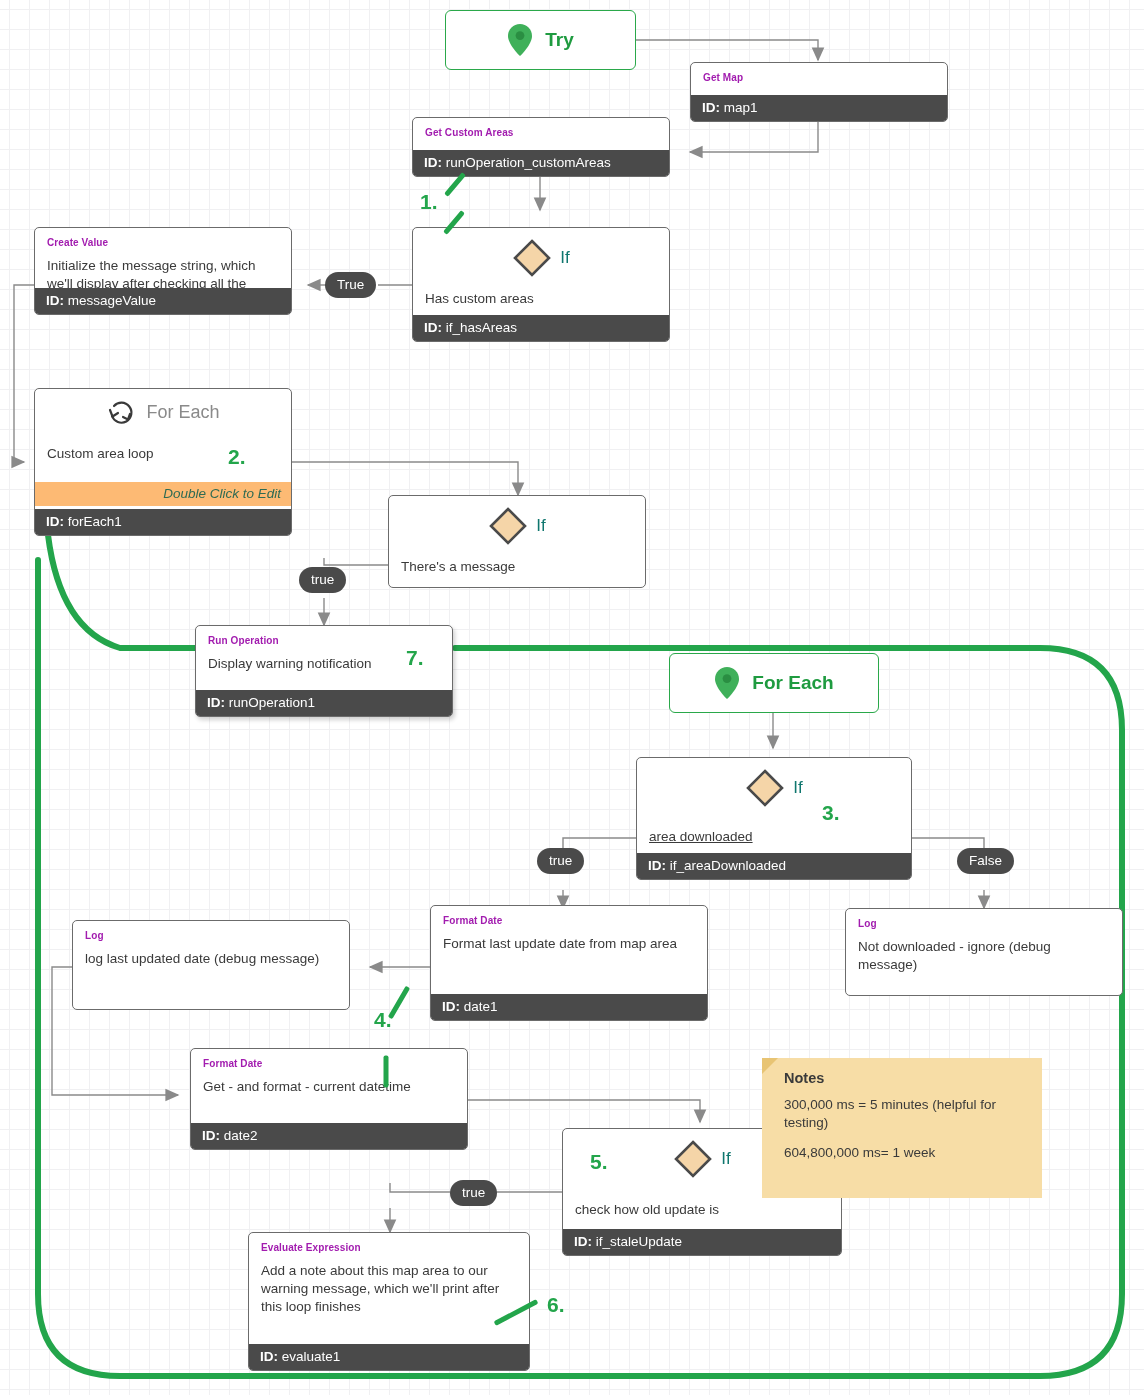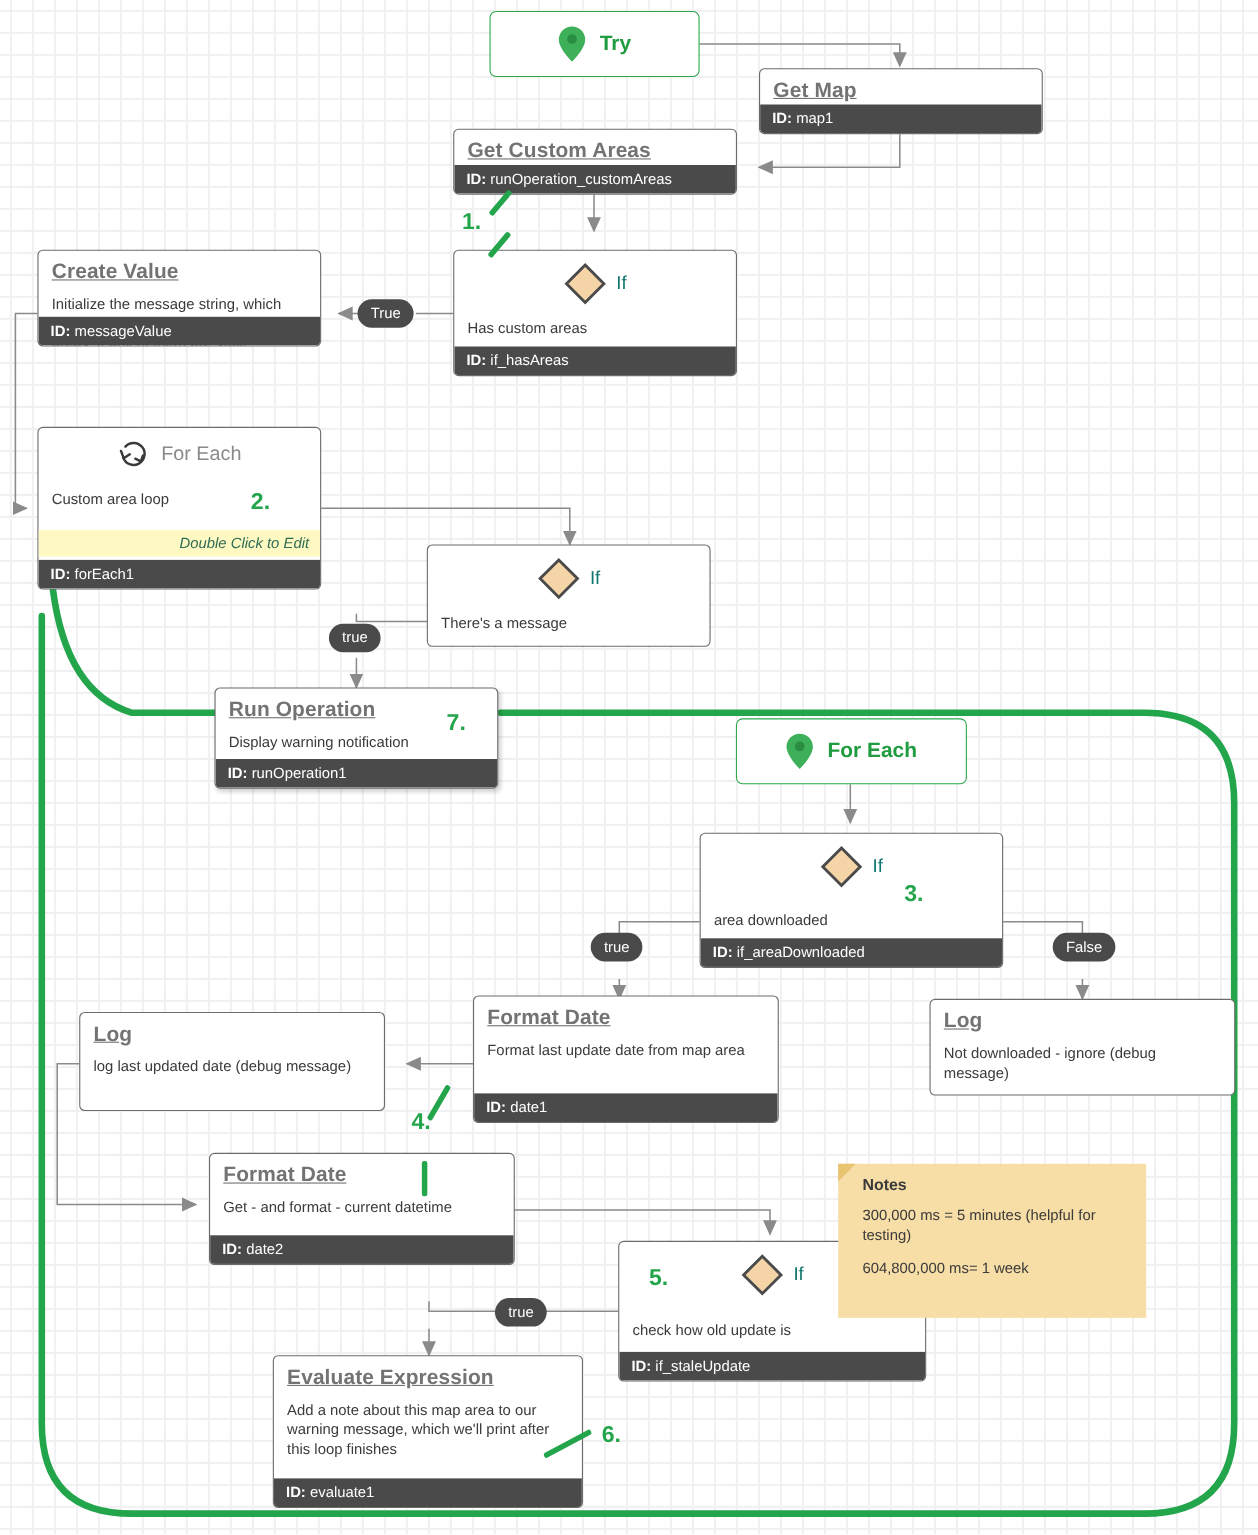--- a/index.html
+++ b/index.html
@@ -26,46 +26,45 @@
     background: #ffffff;
     border: 1.5px solid #6b6b6b;
     border-radius: 5px;
     box-sizing: border-box;
     overflow: hidden;
     z-index: 5;
   }
   .node.shadowed { box-shadow: 2px 3px 4px rgba(0,0,0,0.18); }
 
   .node-title {
-    font-size: 19px;
+    font-size: 10px;
     font-weight: bold;
-    color: #737373;
+    color: #a21caf;
     padding: 9px 12px 4px 12px;
     letter-spacing: .1px;
-    text-decoration: underline;
   }
   .node-desc {
     font-size: 13.5px;
     color: #3a3a3a;
     padding: 5px 12px 9px 12px;
     line-height: 1.32;
   }
   .node-id {
     background: #4a4a4a;
     color: #ffffff;
     font-size: 13.5px;
     padding: 5px 11px 6px 11px;
     position: absolute;
     left: 0; right: 0; bottom: 0;
     box-sizing: border-box;
   }
   .node-id b { font-weight: bold; }
 
   .edit-strip {
-    background: #fef9c3;
+    background: #fdba74;
     color: #2f6b53;
     font-style: italic;
     font-size: 13.5px;
     text-align: right;
     padding: 4px 10px 5px 0;
     position: absolute;
     left: 0; right: 0;
     box-sizing: border-box;
   }
 
@@ -349,21 +348,21 @@
 
   <div class="node" style="left:636px; top:757px; width:276px; height:123px;">
     <div class="if-head">
       <span>
         <svg class="diamond" viewBox="0 0 40 40">
           <path d="M20,3 L37,20 L20,37 L3,20 Z" fill="#f5d5a8" stroke="#4a4a4a" stroke-width="2.6"></path>
         </svg>
       </span>
       <span class="if-word">If</span>
     </div>
-    <div class="node-desc" style="padding-top:20px;">area downloaded</div>
+    <div class="node-desc" style="padding-top:20px;text-decoration:underline;">area downloaded</div>
     <div class="node-id">
       <b>ID:</b>
       <span>if_areaDownloaded</span>
     </div>
   </div>
   <div class="step" style="left:822px; top:801px;">3.</div>
 
   <div class="pill" style="left:537px; top:848px;">true</div>
   <div class="pill" style="left:957px; top:848px;">False</div>
 

